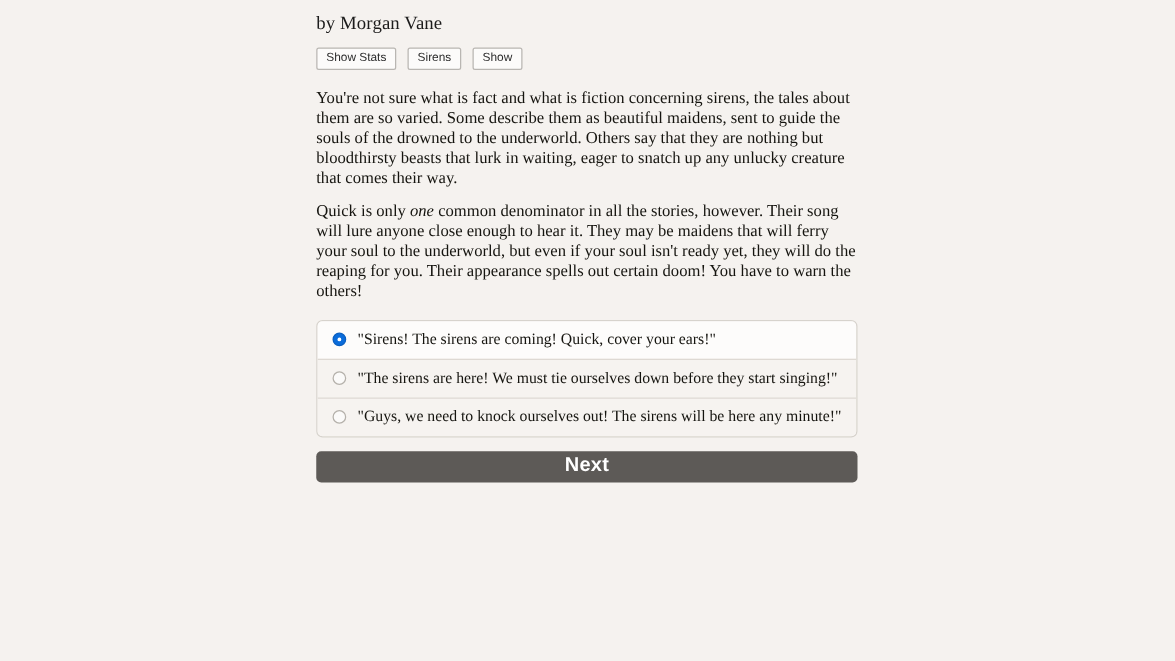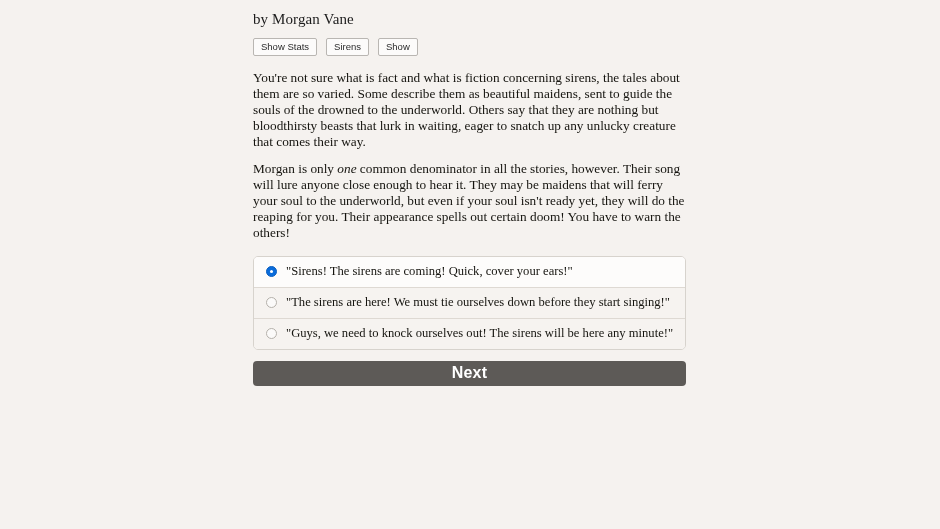--- a/index.html
+++ b/index.html
@@ -153,21 +153,21 @@
     <div class="byline">by Morgan Vane</div>
 
     <div class="menu-row">
       <button class="menu-btn">Show Stats</button>
       <button class="menu-btn">Sirens</button>
       <button class="menu-btn">Show</button>
     </div>
 
     <p class="para first">You're not sure what is fact and what is fiction concerning sirens, the tales about them are so varied. Some describe them as beautiful maidens, sent to guide the souls of the drowned to the underworld. Others say that they are nothing but bloodthirsty beasts that lurk in waiting, eager to snatch up any unlucky creature that comes their way.</p>
 
-    <p class="para second"><span>Morgan is only </span><em>one</em><span> common denominator in all the stories, however. Their song will lure anyone close enough to hear it. They may be maidens that will ferry your soul to the underworld, but even if your soul isn't ready yet, they will do the reaping for you. Their appearance spells out certain doom! You have to warn the others!</span></p>
+    <p class="para second"><span>Quick is only </span><em>one</em><span> common denominator in all the stories, however. Their song will lure anyone close enough to hear it. They may be maidens that will ferry your soul to the underworld, but even if your soul isn't ready yet, they will do the reaping for you. Their appearance spells out certain doom! You have to warn the others!</span></p>
 
     <div class="choices">
 
       <div class="choice-row">
         <span class="radio selected"></span>
         <span class="choice-label">"Sirens! The sirens are coming! Quick, cover your ears!"</span>
       </div>
 
       <div class="choice-row">
         <span class="radio"></span>

